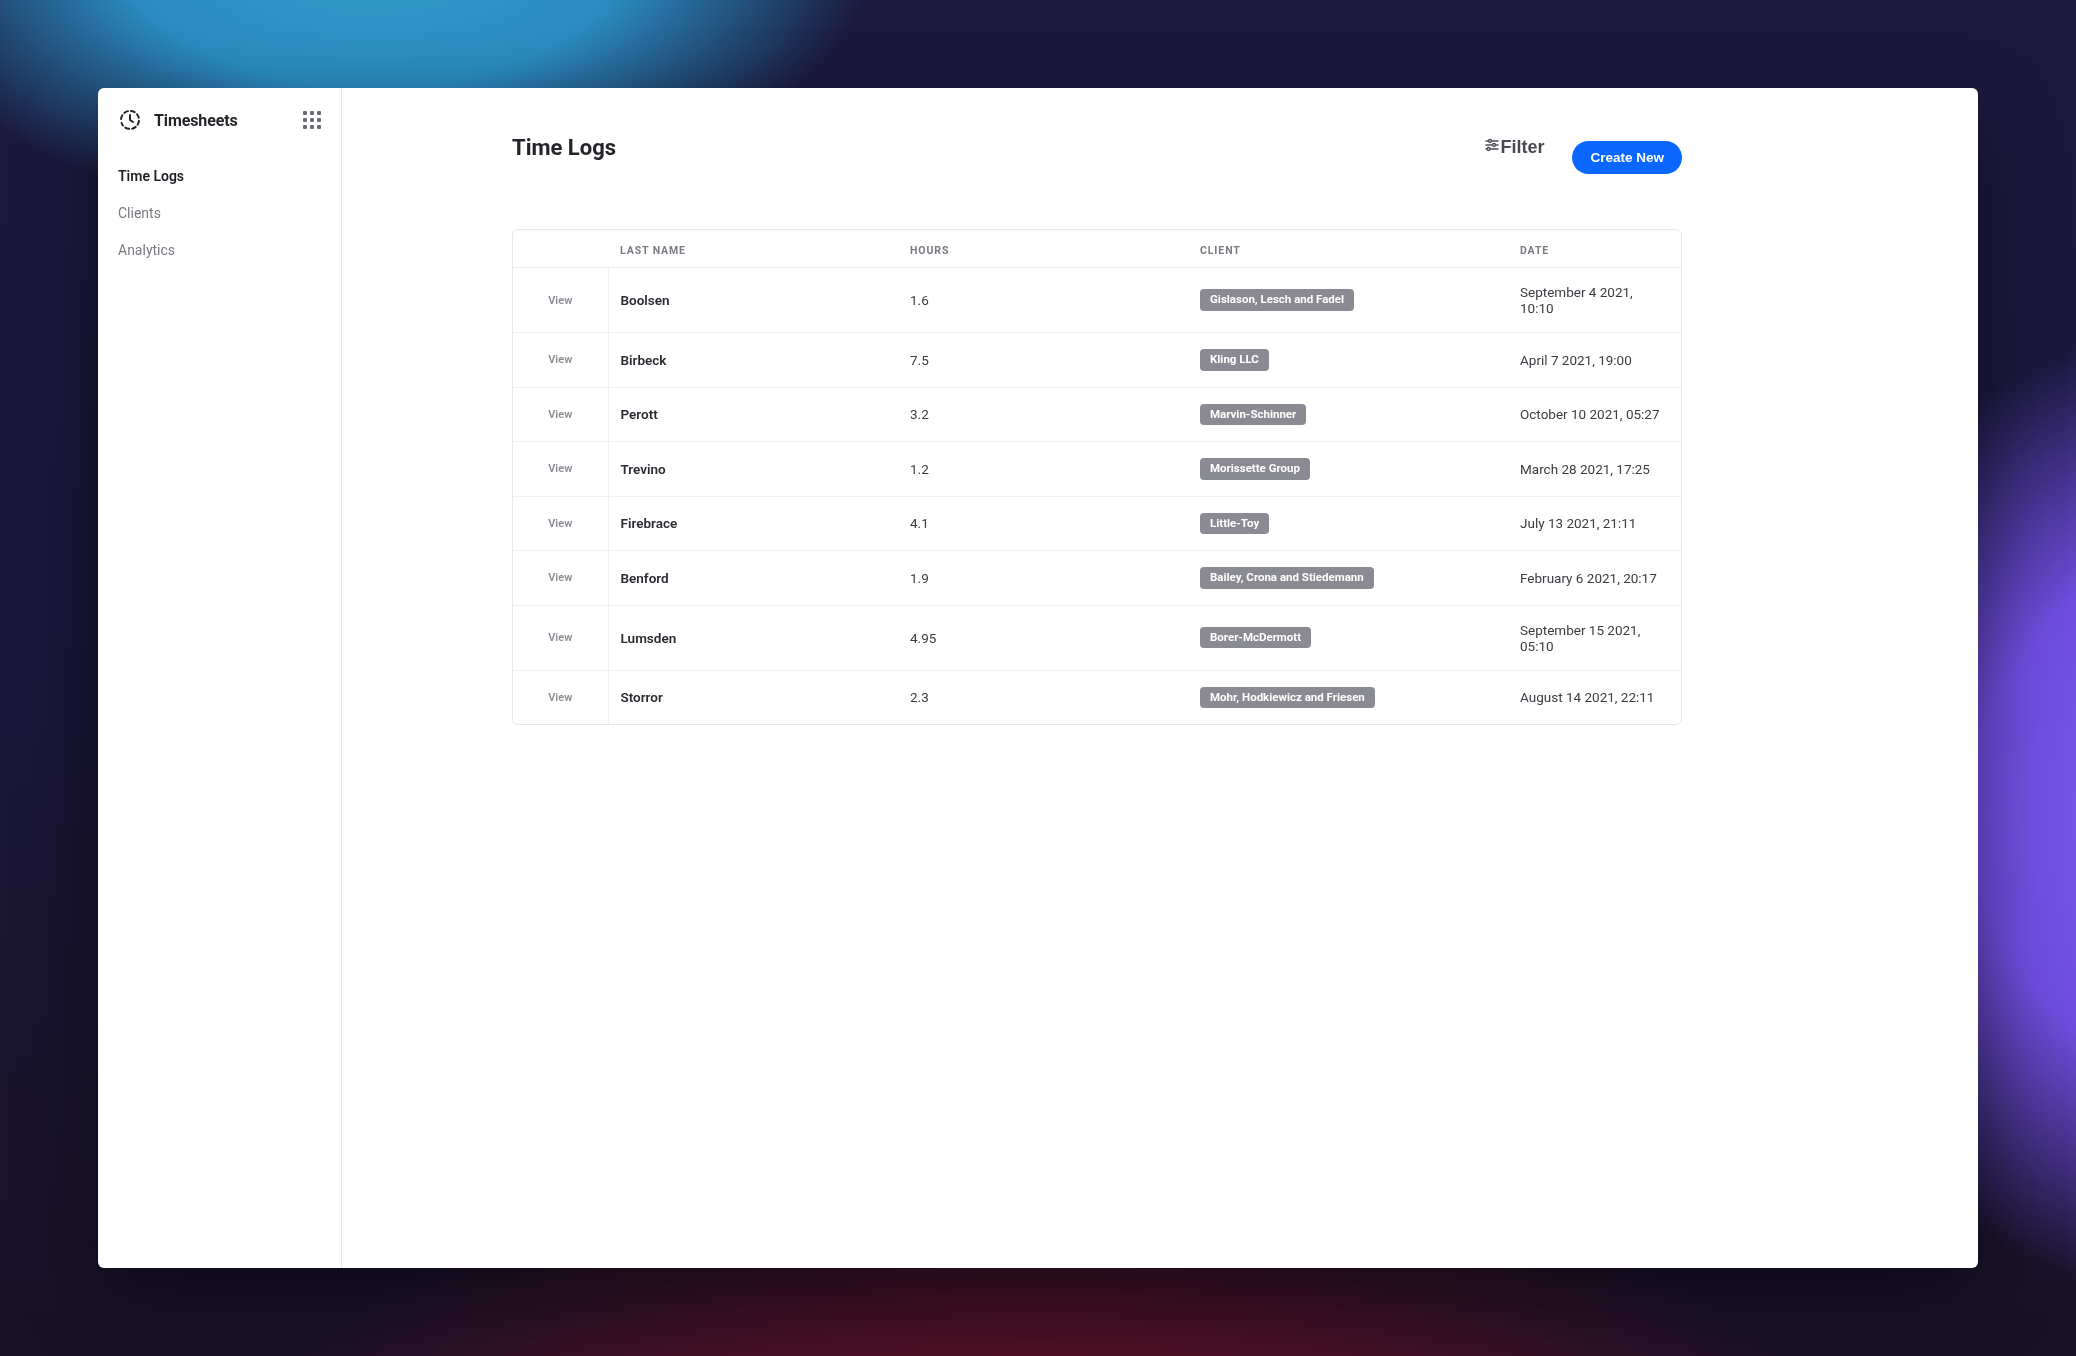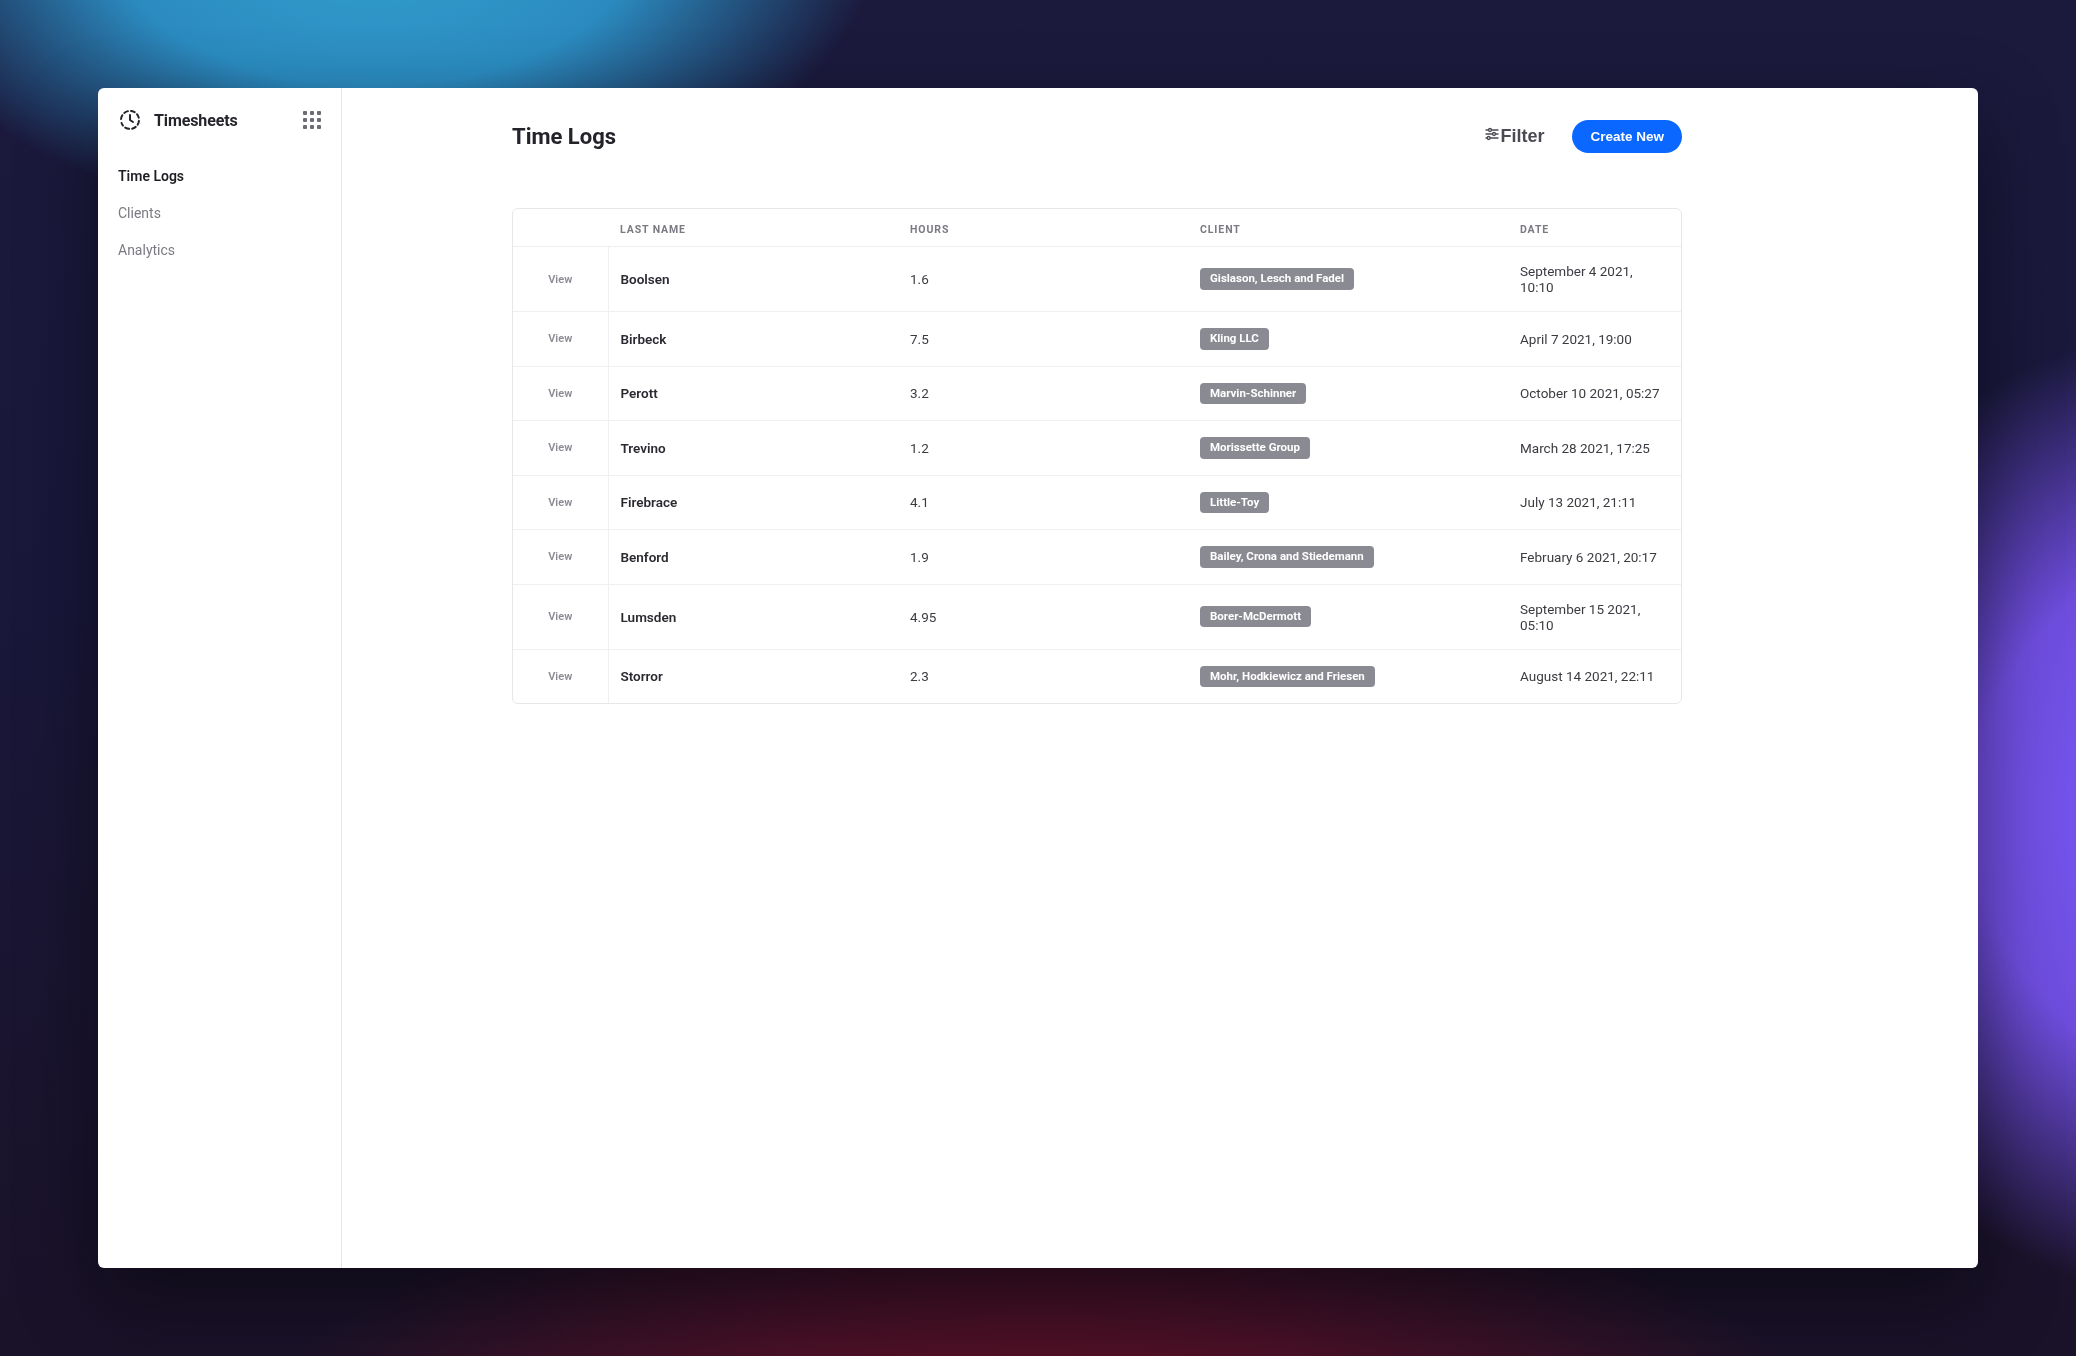--- a/index.html
+++ b/index.html
@@ -119,20 +119,21 @@
   }
   .create-btn {
     background: #0a67ff;
     color: #ffffff;
     border: none;
     font-size: 13.5px;
     font-weight: 700;
     padding: 9px 18px;
     border-radius: 999px;
     cursor: pointer;
+    margin-top: 21px;
   }
 
   
   .table-wrap {
     border: 1px solid #e7e7ea;
     border-radius: 6px;
     overflow: hidden;
     margin-top: 33px;
   }
   table.data {

